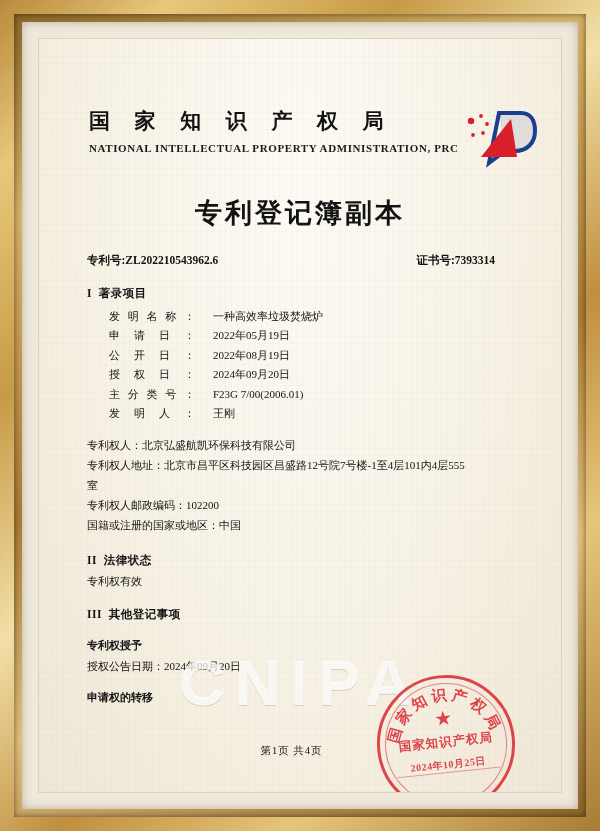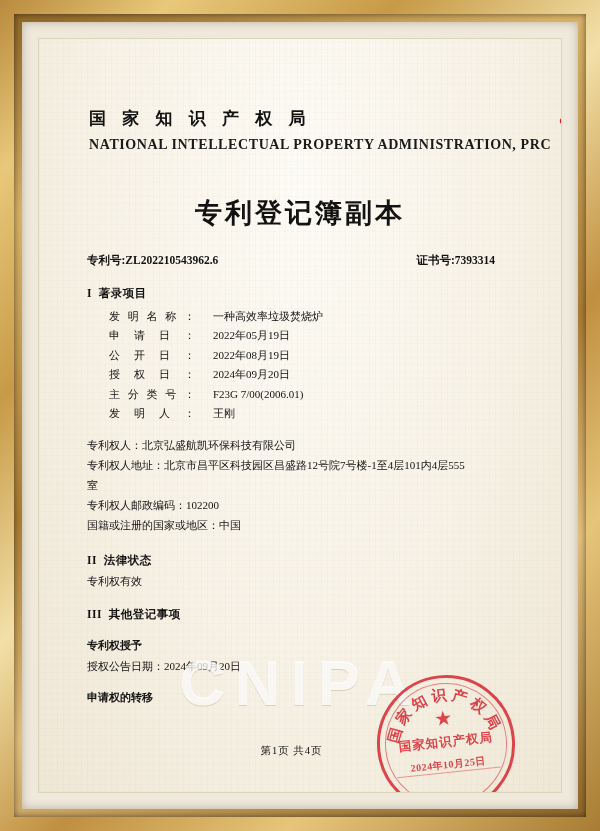--- a/index.html
+++ b/index.html
@@ -55,28 +55,28 @@
     text-shadow:0 1px 0 rgba(175,160,130,.55), 0 -1px 0 rgba(255,255,255,.9);
     opacity:.75;pointer-events:none;
   }
   
   .header{
     position:relative;display:flex;align-items:flex-start;
     justify-content:space-between;margin-top:42px;
   }
   .org-block{padding-left:16px;}
   .org-cn{
-    font-family:Liberation Serif, serif;
-    font-size:17px;font-weight:700;color:#121212;letter-spacing:6px;
+    font-family:Liberation Mono, monospace;
+    font-size:21px;font-weight:700;color:#121212;letter-spacing:6px;
     white-space:nowrap;
   }
   .org-en{
     margin-top:7px;
     font-family:"Liberation Serif", serif;
-    font-size:14px;font-weight:700;color:#1a1a1a;letter-spacing:.6px;
+    font-size:11px;font-weight:700;color:#1a1a1a;letter-spacing:.6px;
     white-space:nowrap;
   }
   .logo{position:relative;width:78px;height:62px;margin-right:26px;}
   .logo svg{display:block;}
   
   .doc-title{
     text-align:center;margin-top:26px;
     font-size:27px;font-weight:700;letter-spacing:3px;color:#111;
   }
   

